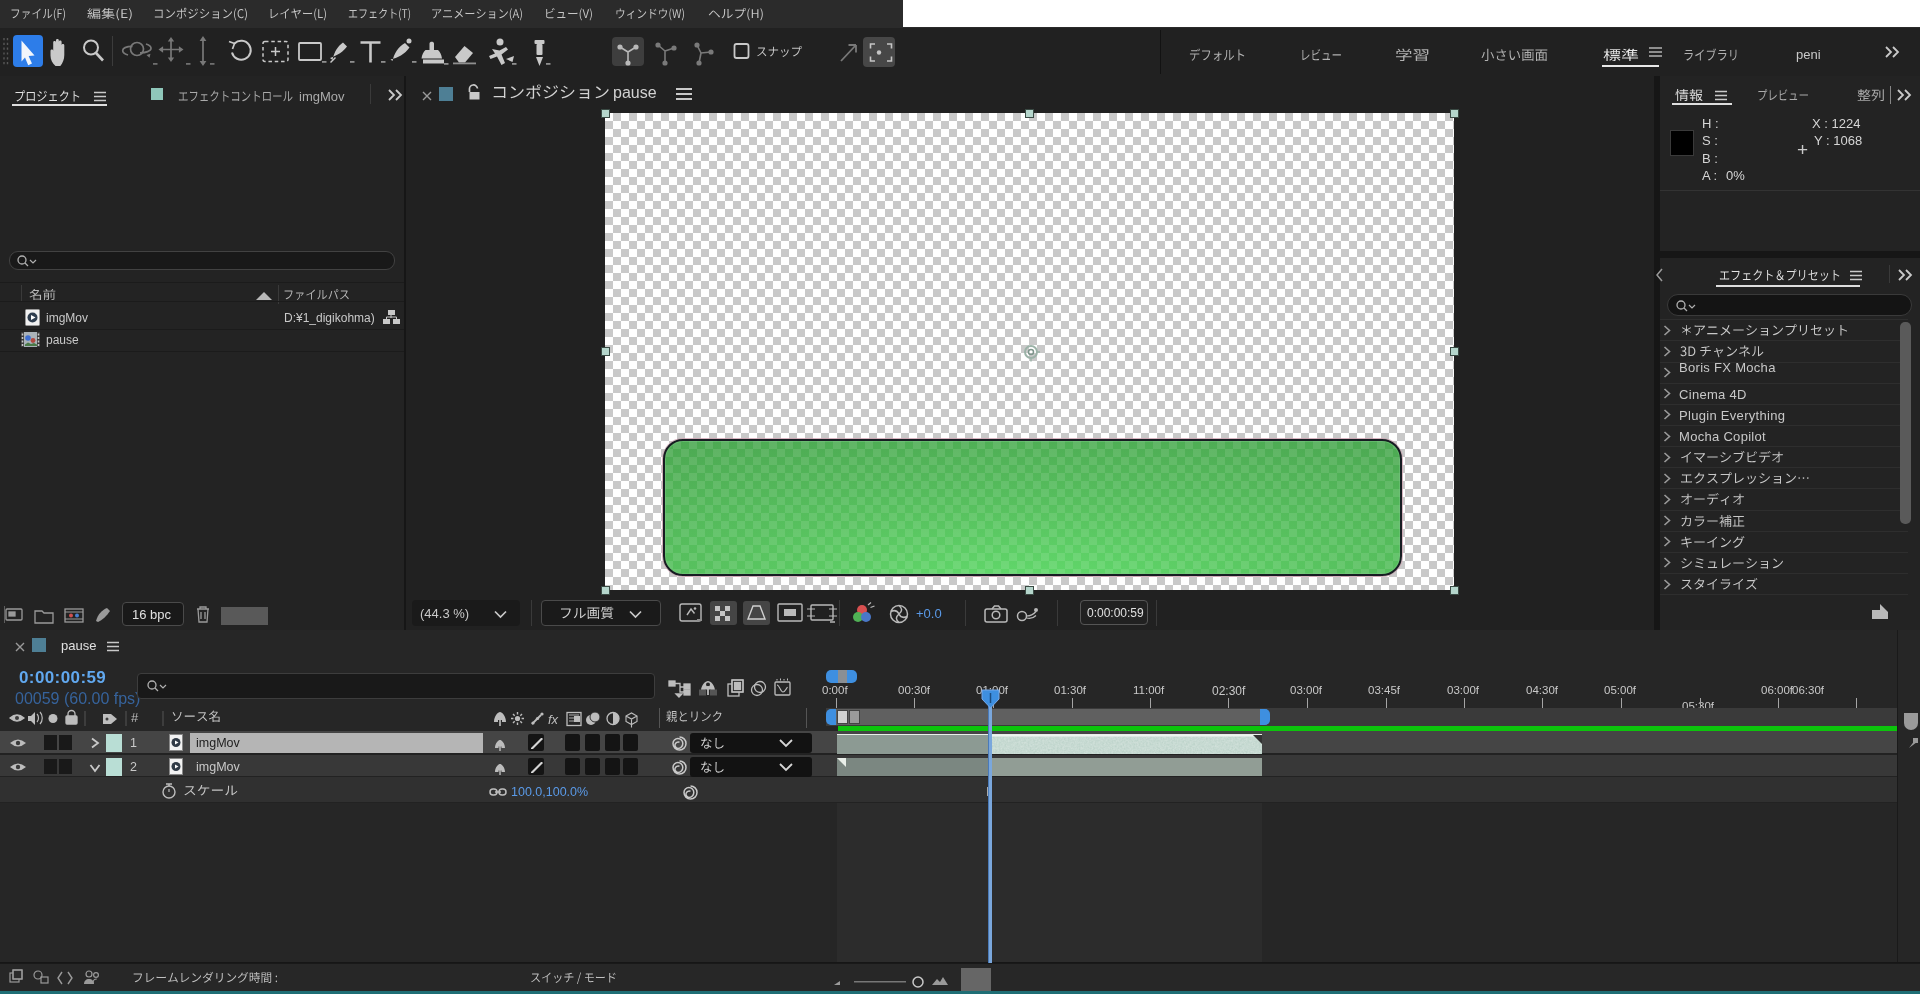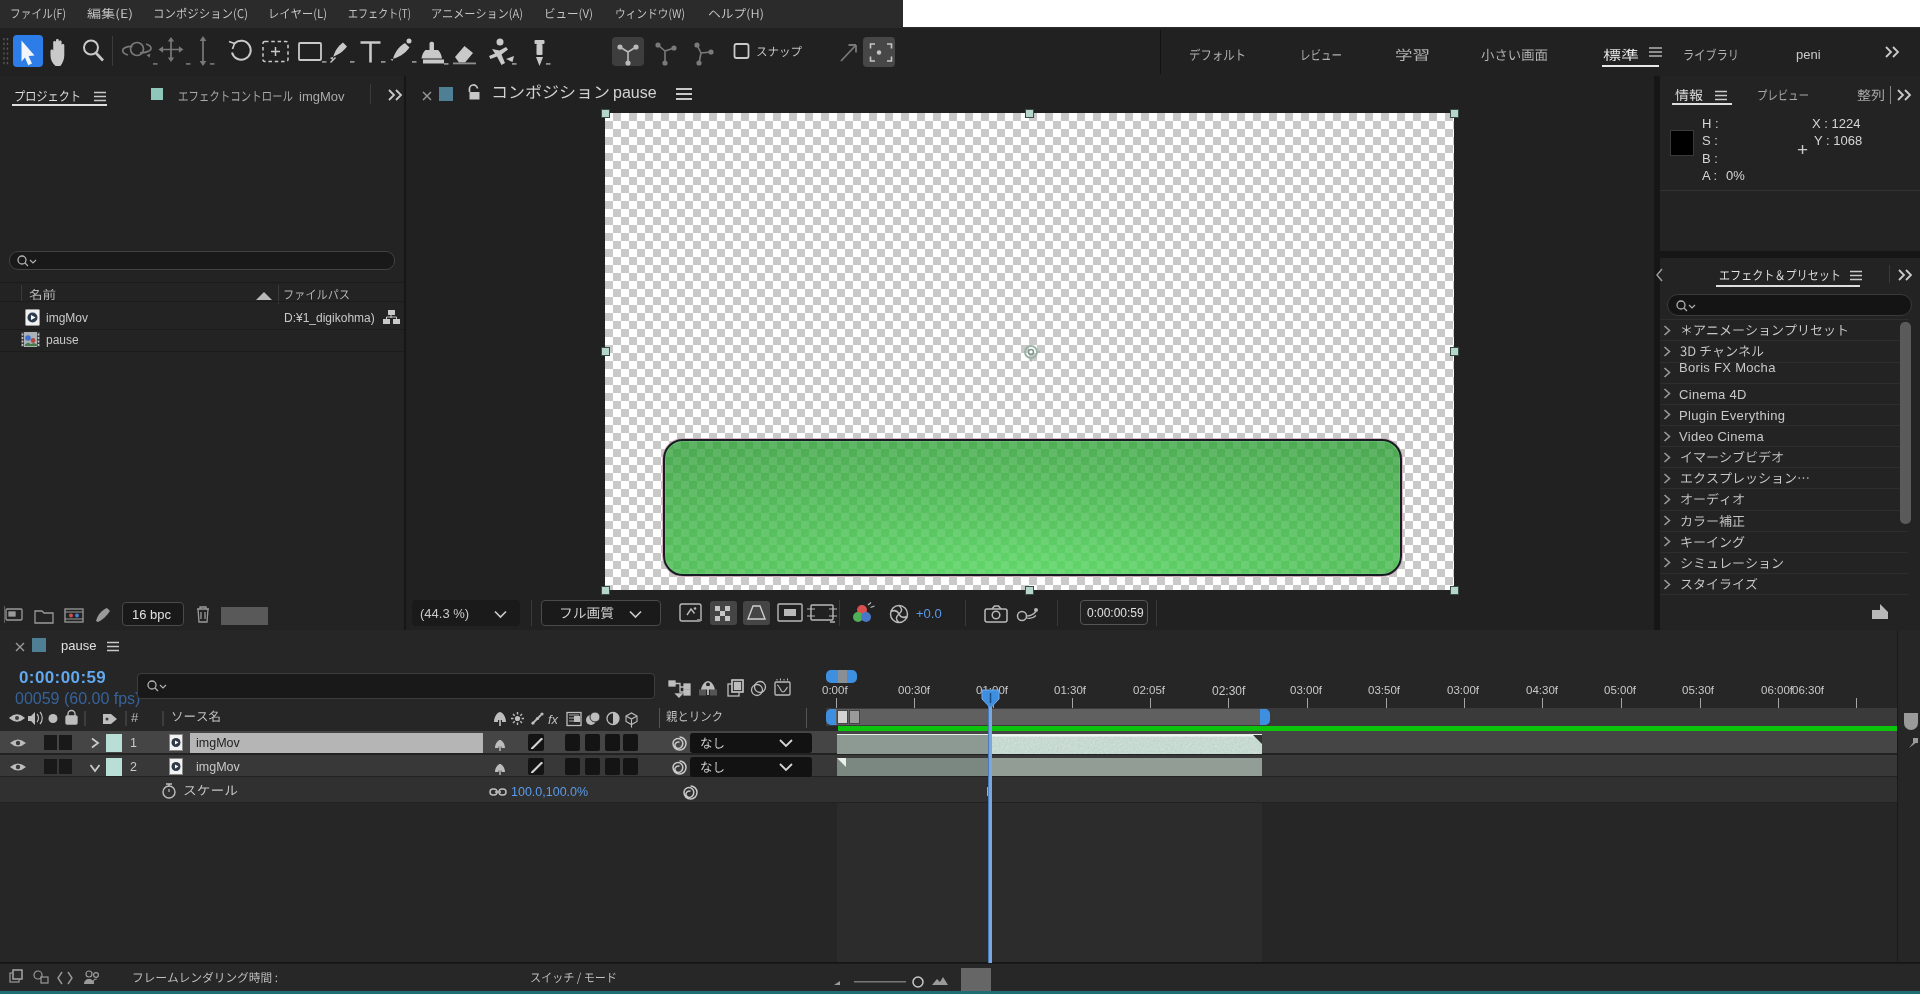--- a/index.html
+++ b/index.html
@@ -427,21 +427,21 @@
 <div class="txt" style="left:1679px;top:387px;color:#c8c8c8;font-size:13px;letter-spacing:0.3px">Cinema 4D</div>
 <svg class="abs" style="left:1663px;top:409px" width="8" height="11">
     <path d="M1.5 1l5 4.5-5 4.5" stroke="#9a9a9a" stroke-width="1.6" fill="none"></path>
   </svg>
 <div class="hline" style="left:1660px;top:404px;width:248px;background:#2e2e2e"></div>
 <div class="txt" style="left:1679px;top:408px;color:#c8c8c8;font-size:13px;letter-spacing:0.3px">Plugin Everything</div>
 <svg class="abs" style="left:1663px;top:431px" width="8" height="11">
     <path d="M1.5 1l5 4.5-5 4.5" stroke="#9a9a9a" stroke-width="1.6" fill="none"></path>
   </svg>
 <div class="hline" style="left:1660px;top:425px;width:248px;background:#2e2e2e"></div>
-<div class="txt" style="left:1679px;top:429px;color:#c8c8c8;font-size:13px;letter-spacing:0.3px">Video Cinema</div>
+<div class="txt" style="left:1679px;top:429px;color:#c8c8c8;font-size:13px;letter-spacing:0.3px">Mocha Copilot</div>
 <svg class="abs" style="left:1663px;top:452px" width="8" height="11">
     <path d="M1.5 1l5 4.5-5 4.5" stroke="#9a9a9a" stroke-width="1.6" fill="none"></path>
   </svg>
 <div class="hline" style="left:1660px;top:446px;width:248px;background:#2e2e2e"></div>
 <svg class="L" style="left:1680px;top:450px" width="106" height="16">
     <path transform="translate(0,12) scale(1.0000,1)" d="M1.1 -4.7 1.6 -3.7C3.4 -4.2 5.2 -5 6.6 -5.8V-1C6.6 -0.5 6.6 0.2 6.5 0.4H7.8C7.7 0.1 7.7 -0.5 7.7 -1V-6.5C9 -7.4 10.2 -8.3 11.2 -9.4L10.3 -10.2C9.5 -9.1 8.2 -8 6.8 -7.1C5.4 -6.2 3.4 -5.3 1.1 -4.7Z M19 -2.1C19.8 -1.2 20.8 -0.1 21.3 0.6L22.2 -0.2C21.7 -0.8 20.8 -1.8 20 -2.6C22.2 -4.2 23.8 -6.3 24.8 -7.8C24.8 -8 24.9 -8.1 25.1 -8.2L24.3 -8.9C24.1 -8.8 23.8 -8.8 23.4 -8.8C22.1 -8.8 16.3 -8.8 15.7 -8.8C15.2 -8.8 14.7 -8.9 14.3 -8.9V-7.7C14.6 -7.8 15.2 -7.8 15.7 -7.8C16.4 -7.8 22.2 -7.8 23.3 -7.8C22.7 -6.6 21.2 -4.7 19.3 -3.3C18.4 -4.1 17.3 -5 16.8 -5.3L16 -4.6C16.7 -4.1 18.2 -2.8 19 -2.1Z M27.3 -5.6V-4.4C27.7 -4.4 28.4 -4.4 29.1 -4.4C30.1 -4.4 35.3 -4.4 36.3 -4.4C36.9 -4.4 37.4 -4.4 37.7 -4.4V-5.6C37.4 -5.6 36.9 -5.6 36.3 -5.6C35.3 -5.6 30.1 -5.6 29.1 -5.6C28.4 -5.6 27.7 -5.6 27.3 -5.6Z M42.9 -10 42.3 -9.1C43.1 -8.7 44.5 -7.7 45.1 -7.3L45.7 -8.2C45.2 -8.6 43.7 -9.6 42.9 -10ZM41 -0.7 41.6 0.4C42.8 0.1 44.6 -0.5 45.9 -1.2C47.9 -2.5 49.8 -4.1 50.9 -5.9L50.2 -7C49.2 -5.1 47.5 -3.4 45.3 -2.2C44 -1.5 42.4 -0.9 41 -0.7ZM41 -7.1 40.4 -6.2C41.2 -5.8 42.6 -4.9 43.2 -4.4L43.8 -5.3C43.2 -5.7 41.7 -6.6 41 -7.1Z M63.5 -11.1 62.8 -10.8C63.1 -10.4 63.6 -9.6 63.8 -9.1L64.6 -9.4C64.3 -9.9 63.8 -10.7 63.5 -11.1ZM63 -8.5 62.4 -8.9 62.9 -9.1C62.6 -9.6 62.1 -10.4 61.8 -10.8L61.1 -10.5C61.4 -10.1 61.8 -9.5 62.1 -8.9C61.9 -8.9 61.7 -8.9 61.5 -8.9C60.9 -8.9 55.7 -8.9 55 -8.9C54.6 -8.9 54 -8.9 53.7 -9V-7.8C54 -7.9 54.5 -7.9 55 -7.9C55.7 -7.9 60.9 -7.9 61.6 -7.9C61.5 -6.6 60.9 -4.8 59.9 -3.6C58.8 -2.2 57.4 -1.1 54.9 -0.5L55.7 0.5C58.1 -0.3 59.7 -1.5 60.9 -3C61.9 -4.4 62.5 -6.4 62.8 -7.8C62.9 -8.1 62.9 -8.3 63 -8.5Z M74.5 -10.2 73.8 -9.9C74.1 -9.4 74.6 -8.6 74.8 -8.1L75.5 -8.4C75.3 -8.9 74.8 -9.7 74.5 -10.2ZM75.9 -10.7 75.2 -10.4C75.6 -9.9 76 -9.2 76.3 -8.6L77 -8.9C76.7 -9.4 76.2 -10.2 75.9 -10.7ZM68.6 -9.8H67.4C67.5 -9.5 67.5 -9 67.5 -8.7C67.5 -8 67.5 -2.8 67.5 -1.5C67.5 -0.5 68.1 -0 69.1 0.1C69.6 0.2 70.4 0.3 71.1 0.3C72.6 0.3 74.5 0.2 75.6 0V-1.2C74.6 -0.9 72.6 -0.8 71.2 -0.8C70.6 -0.8 69.9 -0.8 69.5 -0.9C68.8 -1 68.6 -1.2 68.6 -1.8V-4.7C70.2 -5.1 72.4 -5.8 73.9 -6.4C74.3 -6.5 74.7 -6.7 75.1 -6.9L74.6 -7.9C74.3 -7.7 73.9 -7.5 73.5 -7.3C72.2 -6.8 70.1 -6.1 68.6 -5.8V-8.7C68.6 -9.1 68.6 -9.5 68.6 -9.8Z M80.6 -9.5V-8.4C81 -8.4 81.4 -8.5 81.8 -8.5C82.6 -8.5 85.6 -8.5 86.3 -8.5C86.7 -8.5 87.2 -8.4 87.5 -8.4V-9.5C87.2 -9.5 86.7 -9.4 86.3 -9.4C85.6 -9.4 82.6 -9.4 81.8 -9.4C81.4 -9.4 81 -9.5 80.6 -9.5ZM88.2 -10.6 87.5 -10.3C87.9 -9.8 88.3 -9 88.6 -8.5L89.3 -8.8C89 -9.3 88.5 -10.1 88.2 -10.6ZM89.6 -11.1 88.9 -10.8C89.3 -10.3 89.7 -9.6 90 -9L90.7 -9.3C90.5 -9.8 90 -10.6 89.6 -11.1ZM79.1 -6.2V-5.2C79.5 -5.2 79.8 -5.2 80.2 -5.2H84.1C84.1 -4 83.9 -2.9 83.4 -2C82.9 -1.1 81.9 -0.4 80.9 0L81.9 0.7C83 0.2 84 -0.8 84.4 -1.6C85 -2.6 85.2 -3.8 85.2 -5.2H88.7C89 -5.2 89.5 -5.2 89.8 -5.2V-6.2C89.4 -6.2 89 -6.2 88.7 -6.2C88 -6.2 81 -6.2 80.2 -6.2C79.8 -6.2 79.5 -6.2 79.1 -6.2Z M92.1 -1.8 92.9 -1C95.2 -2.2 97.5 -4.3 98.6 -5.9L98.6 -1.1C98.6 -0.8 98.5 -0.6 98.1 -0.6C97.6 -0.6 96.9 -0.7 96.3 -0.8L96.4 0.3C97 0.3 97.8 0.4 98.4 0.4C99.2 0.4 99.6 0 99.6 -0.7C99.6 -2.3 99.6 -4.9 99.5 -6.8H101.6C101.9 -6.8 102.4 -6.8 102.7 -6.8V-7.9C102.4 -7.9 101.9 -7.8 101.6 -7.8H99.5L99.5 -9.1C99.5 -9.5 99.5 -9.8 99.6 -10.2H98.4C98.4 -9.9 98.4 -9.6 98.5 -9.1L98.5 -7.8H93.8C93.4 -7.8 93 -7.9 92.6 -7.9V-6.8C93 -6.8 93.4 -6.8 93.8 -6.8H98.1C97.1 -5.3 94.8 -3.1 92.1 -1.8Z" fill="#c8c8c8"></path>
   </svg>
 <svg class="abs" style="left:1663px;top:473px" width="8" height="11">
     <path d="M1.5 1l5 4.5-5 4.5" stroke="#9a9a9a" stroke-width="1.6" fill="none"></path>
   </svg>
@@ -542,35 +542,35 @@
     <rect x="12" y="0" width="9" height="13" fill="#8a8f94"></rect>
   </svg>
 <div class="txt" style="left:822px;top:684px;color:#c9c9c9;font-size:11.5px">0:00f</div>
 <div class="vline" style="left:836px;top:698px;height:10px;background:#a5a5a5"></div>
 <div class="txt" style="left:898px;top:684px;color:#c9c9c9;font-size:11.5px">00:30f</div>
 <div class="vline" style="left:914px;top:698px;height:10px;background:#a5a5a5"></div>
 <div class="txt" style="left:976px;top:684px;color:#c9c9c9;font-size:11.5px">01:00f</div>
 <div class="vline" style="left:993px;top:698px;height:10px;background:#a5a5a5"></div>
 <div class="txt" style="left:1054px;top:684px;color:#c9c9c9;font-size:11.5px">01:30f</div>
 <div class="vline" style="left:1072px;top:698px;height:10px;background:#a5a5a5"></div>
-<div class="txt" style="left:1133px;top:684px;color:#c9c9c9;font-size:11.5px">02:05f</div>
+<div class="txt" style="left:1133px;top:684px;color:#c9c9c9;font-size:11.5px">11:00f</div>
 <div class="vline" style="left:1150px;top:698px;height:10px;background:#a5a5a5"></div>
 <div class="txt" style="left:1212px;top:684px;color:#c9c9c9;font-size:12px">02:30f</div>
 <div class="vline" style="left:1228px;top:698px;height:10px;background:#a5a5a5"></div>
 <div class="txt" style="left:1290px;top:684px;color:#c9c9c9;font-size:11.5px">03:00f</div>
 <div class="vline" style="left:1307px;top:698px;height:10px;background:#a5a5a5"></div>
-<div class="txt" style="left:1368px;top:684px;color:#c9c9c9;font-size:11.5px">03:50f</div>
+<div class="txt" style="left:1368px;top:684px;color:#c9c9c9;font-size:11.5px">03:45f</div>
 <div class="vline" style="left:1386px;top:698px;height:10px;background:#a5a5a5"></div>
 <div class="txt" style="left:1447px;top:684px;color:#c9c9c9;font-size:11.5px">03:00f</div>
 <div class="vline" style="left:1464px;top:698px;height:10px;background:#a5a5a5"></div>
 <div class="txt" style="left:1526px;top:684px;color:#c9c9c9;font-size:11.5px">04:30f</div>
 <div class="vline" style="left:1542px;top:698px;height:10px;background:#a5a5a5"></div>
 <div class="txt" style="left:1604px;top:684px;color:#c9c9c9;font-size:11.5px">05:00f</div>
 <div class="vline" style="left:1621px;top:698px;height:10px;background:#a5a5a5"></div>
-<div class="txt" style="left:1682px;top:684px;color:#c9c9c9;font-size:11.5px">05:30f</div>
+<div class="txt" style="left:1682px;top:700px;color:#c9c9c9;font-size:11.5px">05:30f</div>
 <div class="vline" style="left:1700px;top:698px;height:10px;background:#a5a5a5"></div>
 <div class="txt" style="left:1761px;top:684px;color:#c9c9c9;font-size:11.5px">06:00f</div>
 <div class="vline" style="left:1778px;top:698px;height:10px;background:#a5a5a5"></div>
 <div class="txt" style="left:1792px;top:684px;color:#c9c9c9;font-size:11.5px">06:30f</div>
 <div class="vline" style="left:1856px;top:698px;height:10px;background:#a5a5a5"></div>
 <div class="abs" style="left:826px;top:708px;width:1071px;height:18px;background:#3a3a3a"></div>
 <div class="abs" style="left:830px;top:709px;width:437px;height:16px;background:#606060"></div>
 <svg class="abs" style="left:826px;top:709px" width="12" height="16">
     <path d="M10 0H5a5 5 0 0 0-5 5v6a5 5 0 0 0 5 5h5z" fill="#3e8fe0"></path>
   </svg>

